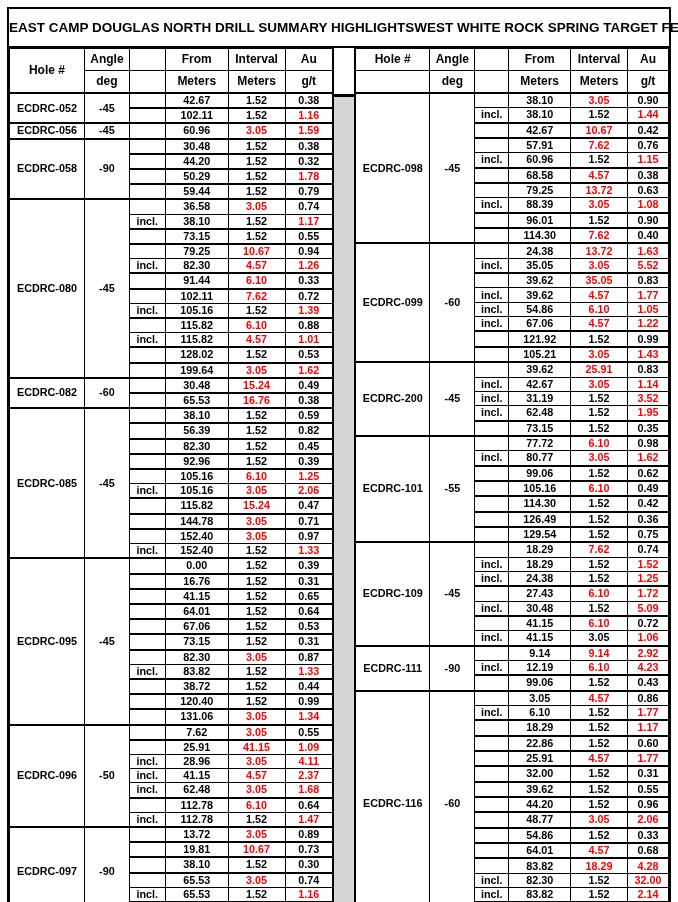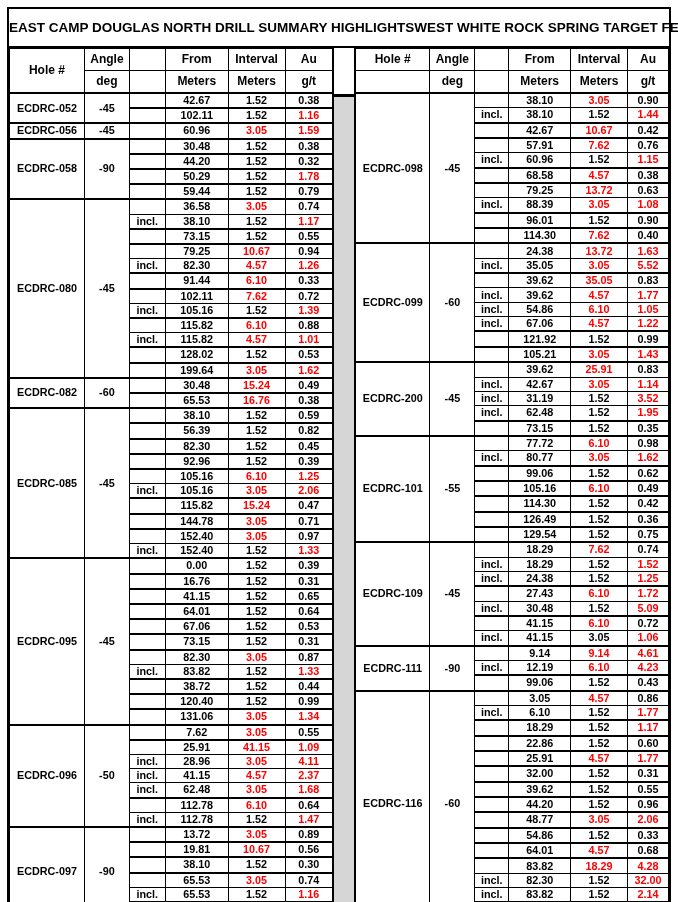--- a/index.html
+++ b/index.html
@@ -392,21 +392,21 @@
               <td rowspan="6" class="angle">-90</td>
               <td></td>
               <td>13.72</td>
               <td class="red">3.05</td>
               <td>0.89</td>
             </tr>
             <tr class="parent-start">
               <td></td>
               <td>19.81</td>
               <td class="red">10.67</td>
-              <td>0.56</td>
+              <td>0.73</td>
             </tr>
             <tr class="parent-start">
               <td></td>
               <td>38.10</td>
               <td>1.52</td>
               <td>0.30</td>
             </tr>
             <tr class="parent-start">
               <td></td>
               <td>65.53</td>
@@ -689,21 +689,21 @@
               <td>41.15</td>
               <td>3.05</td>
               <td class="red">1.06</td>
             </tr>
             <tr class="group-start">
               <td rowspan="3" class="hole">ECDRC-111</td>
               <td rowspan="3" class="angle">-90</td>
               <td></td>
               <td>9.14</td>
               <td class="red">9.14</td>
-              <td class="red">4.61</td>
+              <td class="red">2.92</td>
             </tr>
             <tr>
               <td>incl.</td>
               <td>12.19</td>
               <td class="red">6.10</td>
               <td class="red">4.23</td>
             </tr>
             <tr class="parent-start">
               <td></td>
               <td>99.06</td>

